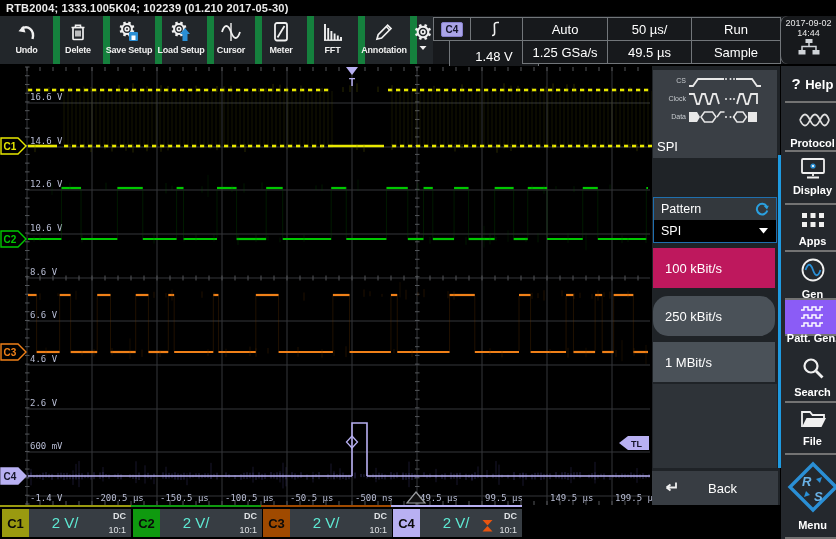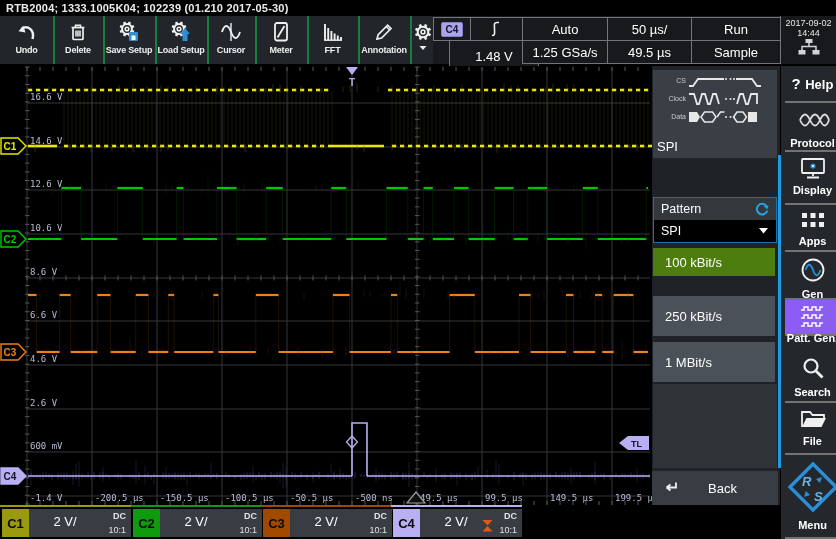--- a/index.html
+++ b/index.html
@@ -1,30 +1,30 @@
 <!DOCTYPE html>
 <html><head>
 <meta charset="utf-8">
 <style>
   html,body{margin:0;padding:0;background:#000;}
   #screen{position:relative;width:836px;height:539px;background:#000;overflow:hidden;
     font-family:"Liberation Sans",sans-serif;color:#fff;}
   #titlebar{position:absolute;left:0;top:0;width:836px;height:16px;background:#000;
     font-size:11px;font-weight:bold;color:#ececec;line-height:16px;padding-left:6px;letter-spacing:.2px;}
   #toolbar{position:absolute;left:0;top:16px;width:436px;height:48px;background:#22262a;}
-  .tbtn{position:absolute;top:0;height:48px;border-right:2px solid #15803d;text-align:center;overflow:hidden;}
+  .tbtn{position:absolute;top:0;height:48px;border-right:7px solid #15803d;text-align:center;overflow:hidden;}
   .tbtn .ticon{display:block;margin:3px auto 0;width:26px;height:26px;}
   .tbtn .tlabel{display:block;font-size:9px;font-weight:bold;color:#f0f0f0;letter-spacing:-0.2px;}
   #statusbar{position:absolute;left:433px;top:16px;width:403px;height:48px;background:#17191c;}
   .scell{position:absolute;background:#17191c;border:1px solid #72767a;box-sizing:border-box;
     display:flex;align-items:center;justify-content:center;font-size:13px;color:#fff;}
   .c4badge{display:inline-block;background:#aaa4e8;border:1px solid #8680cc;color:#14142a;
     font-size:10px;font-weight:bold;padding:0px 4px;border-radius:2px;line-height:13px;}
   #datetime{position:absolute;left:780px;top:16px;width:56px;height:48px;background:#17191c;
-    border-left:1px solid #72767a;box-sizing:border-box;text-align:center;}
+    border-left:1px solid #72767a;box-sizing:border-box;text-align:center;border-radius:8px;}
   #datetime .d1{font-size:9px;color:#e8e8e8;margin-top:2px;}
   #datetime .d2{font-size:9px;color:#e8e8e8;}
   #datetime .dnet{margin-top:1px;display:flex;justify-content:center;}
   #scope{position:absolute;left:0;top:66px;}
   #menupanel{position:absolute;left:652px;top:66px;width:128px;height:441px;background:#1f2327;}
   .mbox{position:absolute;left:1px;width:124px;box-sizing:border-box;}
   #spibox{top:4px;height:88px;background:#3a3f45;}
   #spibox .spilabel{position:absolute;left:4px;bottom:4px;font-size:13px;color:#fff;}
   #pstate{top:97px;height:36px;display:flex;align-items:center;}
   #pstate .ptext{font-size:12.5px;color:#fff;margin-left:8px;flex:1;}
@@ -46,21 +46,21 @@
   #sidebar{position:absolute;left:781px;top:66px;width:55px;height:473px;background:#24282d;}
   .sbtn{position:absolute;left:4px;width:55px;border-bottom:2px solid #737373;box-sizing:border-box;
     text-align:center;}
   .sbtn .slabel{display:block;font-size:11px;font-weight:bold;color:#fff;}
   .sbtn .sicon{display:block;margin:4px auto 0;}
   #channelbar{position:absolute;left:0;top:505px;width:780px;height:34px;background:#000;}
   .chstrip{position:absolute;top:0;height:2px;}
   .chbadge{position:absolute;top:4px;height:28px;width:27px;display:flex;align-items:center;
     justify-content:center;font-size:13px;font-weight:bold;color:#0a0a0a;}
   .chbox{position:absolute;top:4px;height:28px;background:#373d43;}
-  .chscale{position:absolute;left:0;width:72px;text-align:center;top:5px;font-size:13px;color:#ffffff;}
+  .chscale{position:absolute;left:0;width:72px;text-align:center;top:5px;font-size:15px;color:#5eead4;}
   .chdc{position:absolute;right:5px;top:2px;font-size:9px;font-weight:bold;color:#e0e3e6;}
   .chprobe{position:absolute;right:5px;bottom:2px;font-size:9px;color:#e0e3e6;}
 </style>
 </head>
 <body>
 
 <div id="screen">
   <div id="titlebar">RTB2004; 1333.1005K04; 102239 (01.210 2017-05-30)</div>
   <div id="toolbar">
       <div class="tbtn" style="left: 0px; width: 53px;">
@@ -1299,24 +1299,24 @@
       <div class="prow2">
         <div class="ptxt">SPI</div>
         <span id="chevronicon" style="margin-right: 8px; display: flex;">
             <svg width="9" height="5.5" viewBox="0 0 9 5.5">
               <polygon points="0,0 9,0 4.5,5.5" fill="#fff"></polygon>
             </svg>
           </span>
       </div>
     </div>
     <div id="bitbuttons">
-        <div class="bitbtn" style="top: 182px; height: 28px; background: #4d7c0f;">
+        <div class="bitbtn" style="top: 182px; height: 40px; background: #be185d;">
           <span>100 kBit/s</span>
         </div>
-        <div class="bitbtn" style="top: 230px; height: 40px; background: rgb(74, 81, 88);">
+        <div class="bitbtn" style="top: 230px; height: 40px; background: rgb(74, 81, 88); border-radius: 15px;">
           <span>250 kBit/s</span>
         </div>
         <div class="bitbtn" style="top: 276px; height: 40px; background: rgb(74, 81, 88);">
           <span>1 MBit/s</span>
         </div>
       </div>
     <div class="mbox" id="emptyslot" style="top:318px;height:84px;background:#2e3338;"></div>
     <div id="backbtn">
       <span id="backicon" style="margin-left:8px;"><svg width="20" height="20" viewBox="0 0 20 20">
             <path d="M16 5.5 v5 H6.5 M6.5 10.5 l4 -3 M6.5 10.5 l4 3" fill="none" stroke="#f0f0f0" stroke-width="1.8"></path>

